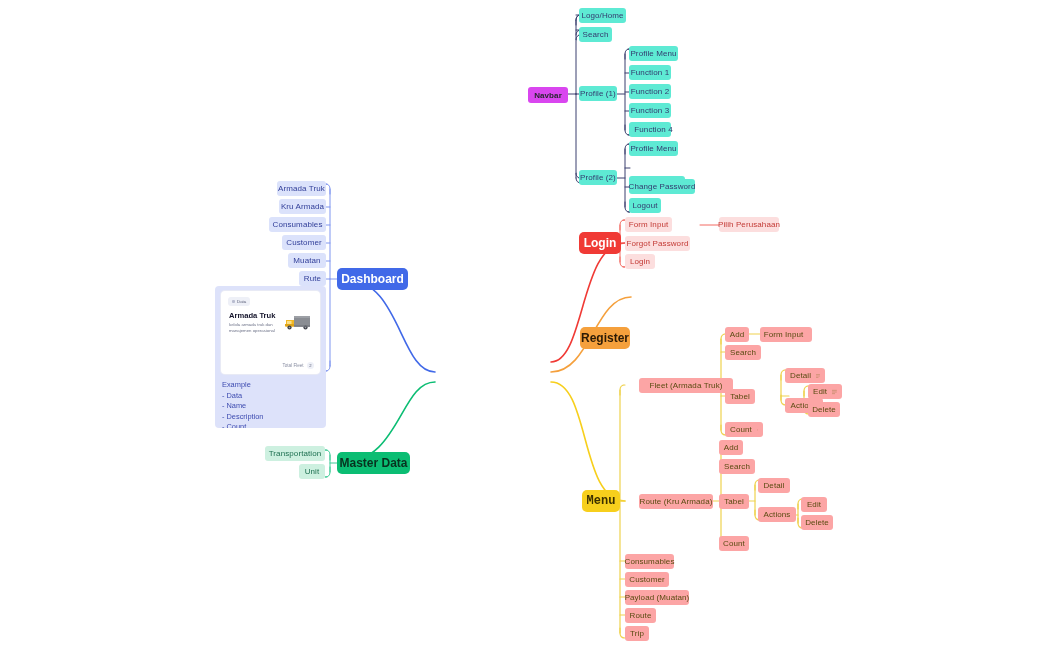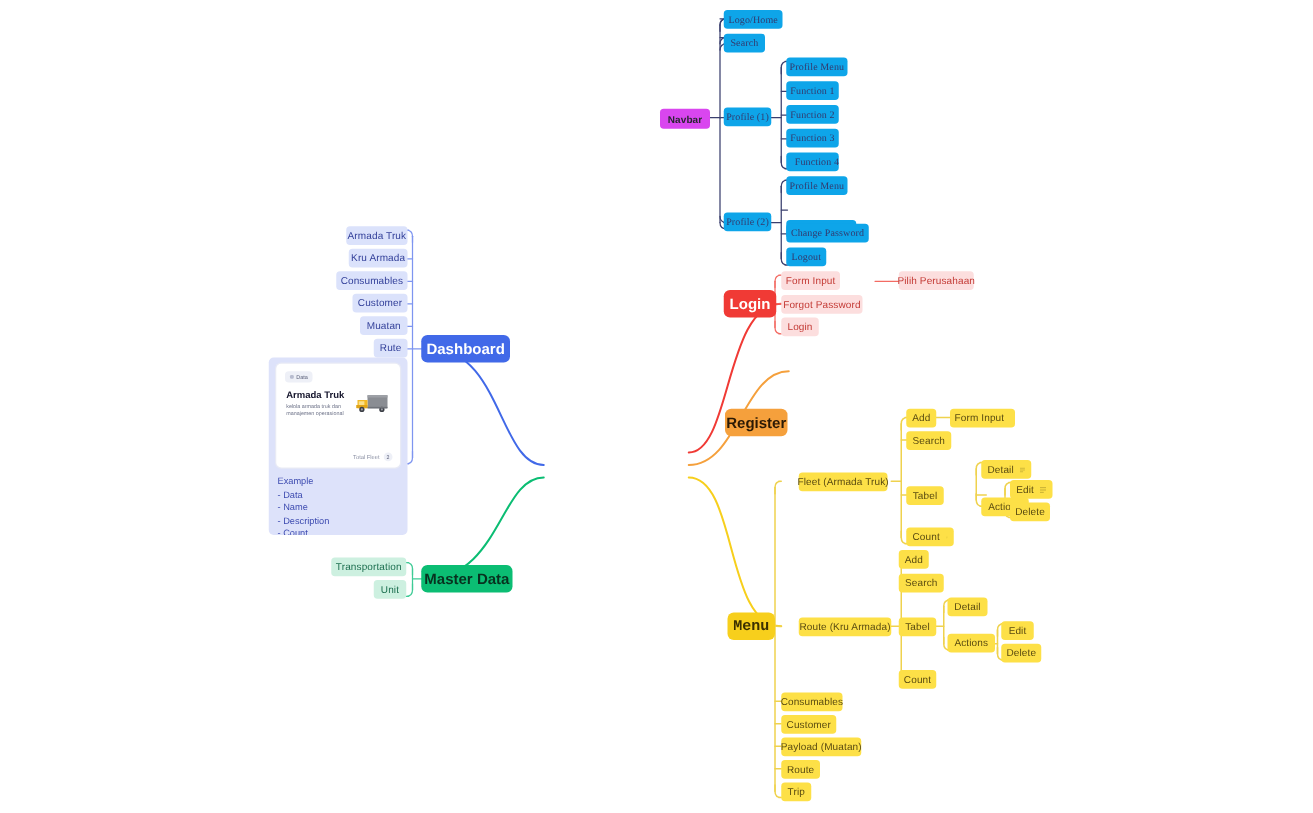--- a/index.html
+++ b/index.html
@@ -55,24 +55,24 @@
   
   .leaf{
     height:15px;
     padding:0 5px;
     font-size:8px;
     border-radius:3px;
     letter-spacing:.1px;
   }
 
   .l-blue   {background:#dbe2fb;color:#33409a;}
-  .l-navgray{background:#0ea5e9;color:#333a6e;font-family:Liberation Serif, serif;}
+  .l-navgray{background:#5eead4;color:#333a6e;}
   .l-navroot{background:#d946ef;color:#26262e;font-weight:600;}
   .l-red    {background:#fcdede;color:#c33a35;}
-  .l-yellow {background:#fde047;color:#5a4b11;}
+  .l-yellow {background:#fca5a5;color:#5a4b11;}
   .l-green  {background:#cdf0e0;color:#1d6f50;}
 
   .note-ic{
     display:inline-block;
     margin-left:5px;
     vertical-align:middle;
     opacity:.55;
   }
 
   
@@ -332,21 +332,21 @@
   <div class="node main-branch b-login" style="left:579px;top:232px;width:42px;">Login</div>
   <div class="node leaf l-red" style="left:625px;top:217px;width:47px;">Form Input</div>
   <div class="node leaf l-red" style="left:625px;top:236px;width:65px;">Forgot Password</div>
   <div class="node leaf l-red" style="left:625px;top:254px;width:30px;">Login</div>
   <div class="node leaf l-red" style="left:719px;top:217px;width:60px;">Pilih Perusahaan</div>
 
   <div class="node main-branch b-register" style="left:580px;top:287px;width:50px;margin-top:40px;">Register</div>
 
   <div class="node main-branch b-menu" style="left:582px;top:490px;width:38px;font-family:Liberation Mono, monospace;">Menu</div>
 
-  <div class="node leaf l-yellow" style="left:639px;top:378px;width:71px;">Fleet (Armada Truk)</div>
+  <div class="node leaf l-yellow" style="left:639px;top:378px;width:94px;">Fleet (Armada Truk)</div>
   <div class="node leaf l-yellow" style="left:725px;top:327px;width:24px;">Add</div>
   <div class="node leaf l-yellow" style="left:725px;top:345px;width:36px;">Search</div>
   <div class="node leaf l-yellow" style="left:725px;top:389px;width:30px;">Tabel</div>
   <div class="node leaf l-yellow" style="left:725px;top:422px;width:38px;">
     <span>Count</span>
     <svg class="note-ic" width="7" height="6" viewBox="0 0 8 7">
       <rect x="0" y="0" width="8" height="1" fill="#7a6a1c"></rect>
         <rect x="0" y="3" width="8" height="1" fill="#7a6a1c"></rect>
         <rect x="0" y="6" width="5" height="1" fill="#7a6a1c"></rect>
     </svg>

